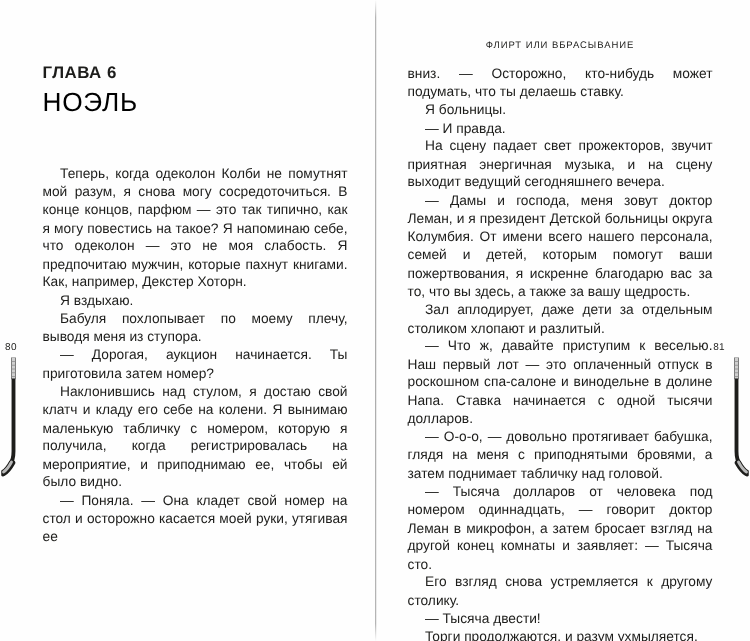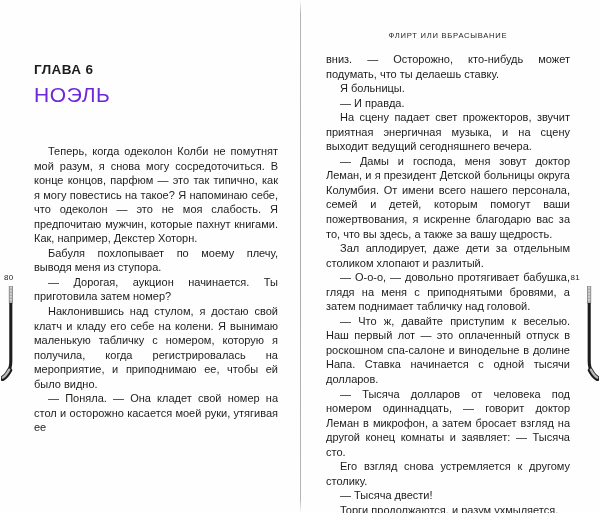--- a/index.html
+++ b/index.html
@@ -38,21 +38,21 @@
       rgba(255,255,255,0) 513px);
   }
 
   .page {
     position: relative;
     width: 308px;
     height: 513px;
     box-sizing: border-box;
   }
 
-  .page-left  { padding: 12px 22px 0 34px; }
+  .page-left  { padding: 0 22px 0 34px; }
   .page-right { padding: 0 30px 0 26px; }
 
   
   .running-head {
     text-align: center;
     font-family: "Liberation Sans", sans-serif;
     font-size: 7.6px;
     letter-spacing: 0.75px;
     color: #1d1d1b;
     padding-top: 31px;
@@ -67,21 +67,21 @@
     font-size: 13.5px;
     letter-spacing: 0.4px;
     color: #1d1d1b;
     margin: 0;
   }
   .chapter-title {
     font-family: "Liberation Sans", sans-serif;
     font-weight: 400;
     font-size: 21px;
     letter-spacing: 0.6px;
-    color: #6d28d9;
+    color: #000000;
     margin: 6px 0 0 0;
   }
 
   .body-text {
     font-family: Liberation Sans, sans-serif;
     font-size: 11px;
     line-height: 14.55px;
     text-align: justify;
     text-justify: inter-word;
     color: #1d1d1b;
@@ -129,20 +129,21 @@
 
   <div class="page page-left">
 
     <div class="chapter-block">
       <p class="chapter-kicker">ГЛАВА 6</p>
       <p class="chapter-title">НОЭЛЬ</p>
     </div>
 
     <div class="body-text">
       <p>Теперь, когда одеколон Колби не помутнят мой разум, я снова могу сосредоточиться. В конце концов, парфюм — это так типично, как я могу повестись на такое? Я напоминаю себе, что одеколон — это не моя слабость. Я предпочитаю мужчин, которые пахнут книгами. Как, например, Декстер Хоторн.</p>
+      <p>Я вздыхаю.</p>
       <p>Бабуля похлопывает по моему плечу, выводя меня из ступора.</p>
       <p>— Дорогая, аукцион начинается. Ты приготовила затем номер?</p>
       <p>Наклонившись над стулом, я достаю свой клатч и кладу его себе на колени. Я вынимаю маленькую табличку с номером, которую я получила, когда регистрировалась на мероприятие, и приподнимаю ее, чтобы ей было видно.</p>
       <p>— Поняла. — Она кладет свой номер на стол и осторожно касается моей руки, утягивая ее</p>
     </div>
 
     <div class="folio folio-left">80</div>
 
     <div class="stick stick-left">
       <svg viewBox="0 0 22 100" xmlns="http://www.w3.org/2000/svg">
@@ -166,22 +167,22 @@
 
     <div class="running-head">ФЛИРТ ИЛИ ВБРАСЫВАНИЕ</div>
 
     <div class="body-text">
       <p class="noindent">вниз. — Осторожно, кто-нибудь может подумать, что ты делаешь ставку.</p>
       <p>Я больницы.</p>
       <p>— И правда.</p>
       <p>На сцену падает свет прожекторов, звучит приятная энергичная музыка, и на сцену выходит ведущий сегодняшнего вечера.</p>
       <p>— Дамы и господа, меня зовут доктор Леман, и я президент Детской больницы округа Колумбия. От имени всего нашего персонала, семей и детей, которым помогут ваши пожертвования, я искренне благодарю вас за то, что вы здесь, а также за вашу щедрость.</p>
       <p>Зал аплодирует, даже дети за отдельным столиком хлопают и разлитый.</p>
+      <p>— Что ж, давайте приступим к веселью. Наш первый лот — это оплаченный отпуск в роскошном спа-салоне и винодельне в долине Напа. Ставка начинается с одной тысячи долларов.</p>
       <p>— О-о-о, — довольно протягивает бабушка, глядя на меня с приподнятыми бровями, а затем поднимает табличку над головой.</p>
-      <p>— Что ж, давайте приступим к веселью. Наш первый лот — это оплаченный отпуск в роскошном спа-салоне и винодельне в долине Напа. Ставка начинается с одной тысячи долларов.</p>
       <p>— Тысяча долларов от человека под номером одиннадцать, — говорит доктор Леман в микрофон, а затем бросает взгляд на другой конец комнаты и заявляет: — Тысяча сто.</p>
       <p>Его взгляд снова устремляется к другому столику.</p>
       <p>— Тысяча двести!</p>
       <p>Торги продолжаются, и разум ухмыляется.</p>
     </div>
 
     <div class="folio folio-right">81</div>
 
     <div class="stick stick-right">
       <svg viewBox="0 0 22 100" xmlns="http://www.w3.org/2000/svg">

